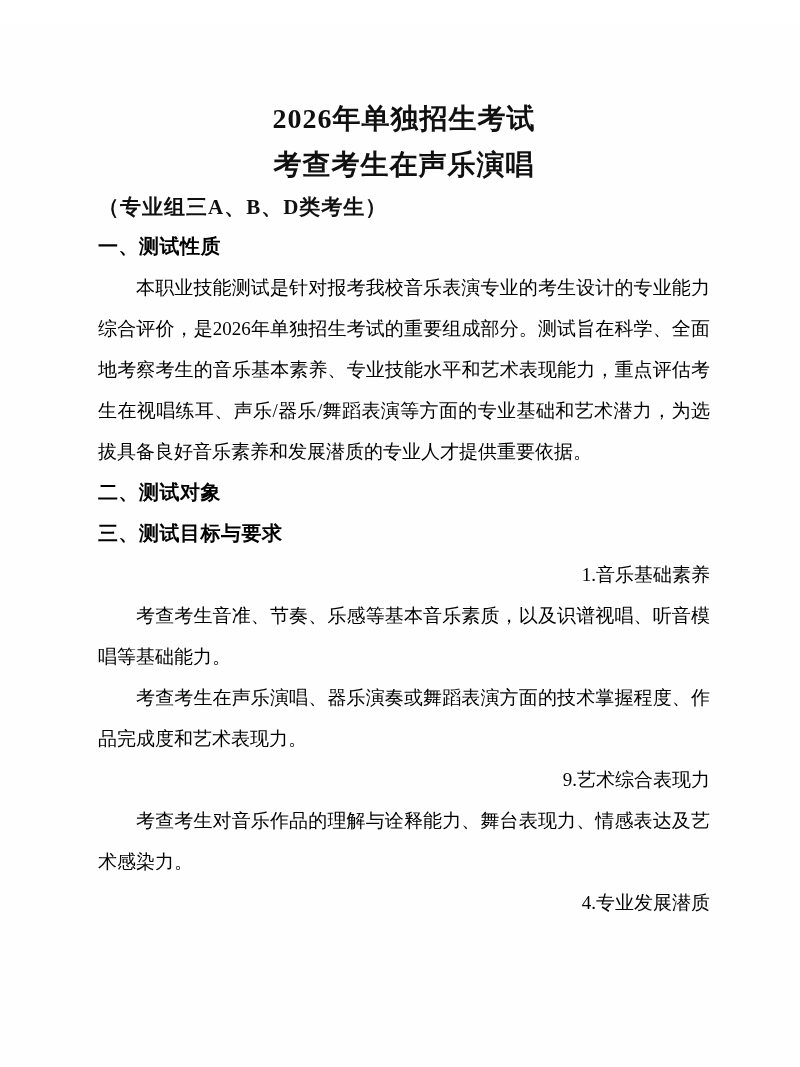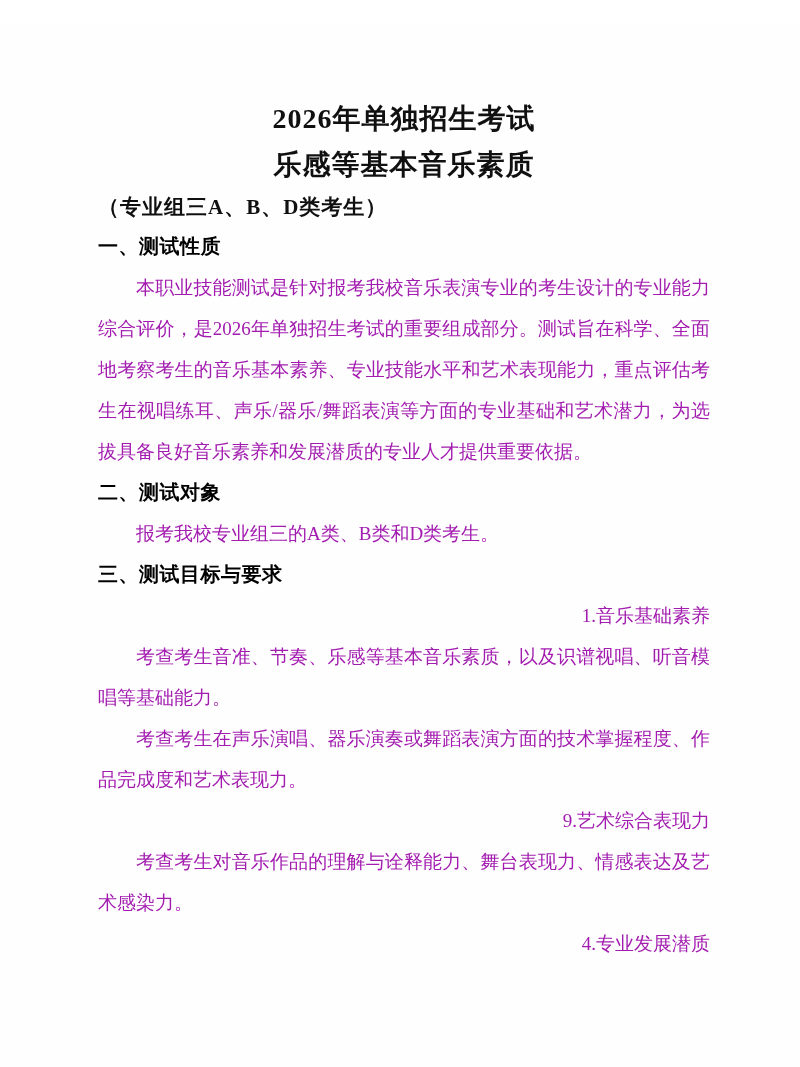--- a/index.html
+++ b/index.html
@@ -37,21 +37,21 @@
     margin: 0;
     color: #000000;
     letter-spacing: 0.5px;
   }
   .body {
     font-size: 19px;
     line-height: 41px;
     margin: 0;
     text-indent: 2em;
     text-align: justify;
-    color: #a21caf;
+    color: #000000;
   }
   .item-label {
     text-align: right;
   }
   .page-number {
     position: absolute;
     bottom: 9px;
     left: 0;
     width: 100%;
     text-align: center;
@@ -59,28 +59,27 @@
     font-family: "Liberation Sans", "DejaVu Sans", sans-serif;
     color: #1f1f1f;
   }
 </style>
 </head>
 <body>
 
 <div class="page">
 
   <div class="title">2026年单独招生考试</div>
-  <div class="title">乐感等基本音乐素质</div>
+  <div class="title">考查考生在声乐演唱</div>
   <div class="subtitle">（专业组三A、B、D类考生）</div>
 
   <div class="heading">一、测试性质</div>
   <p class="body">本职业技能测试是针对报考我校音乐表演专业的考生设计的专业能力综合评价，是2026年单独招生考试的重要组成部分。测试旨在科学、全面地考察考生的音乐基本素养、专业技能水平和艺术表现能力，重点评估考生在视唱练耳、声乐/器乐/舞蹈表演等方面的专业基础和艺术潜力，为选拔具备良好音乐素养和发展潜质的专业人才提供重要依据。</p>
 
   <div class="heading">二、测试对象</div>
-  <p class="body">报考我校专业组三的A类、B类和D类考生。</p>
 
   <div class="heading">三、测试目标与要求</div>
 
   <p class="body item-label">1.音乐基础素养</p>
   <p class="body">考查考生音准、节奏、乐感等基本音乐素质，以及识谱视唱、听音模唱等基础能力。</p>
 
   <p class="body">考查考生在声乐演唱、器乐演奏或舞蹈表演方面的技术掌握程度、作品完成度和艺术表现力。</p>
 
   <p class="body item-label">9.艺术综合表现力</p>
   <p class="body">考查考生对音乐作品的理解与诠释能力、舞台表现力、情感表达及艺术感染力。</p>

